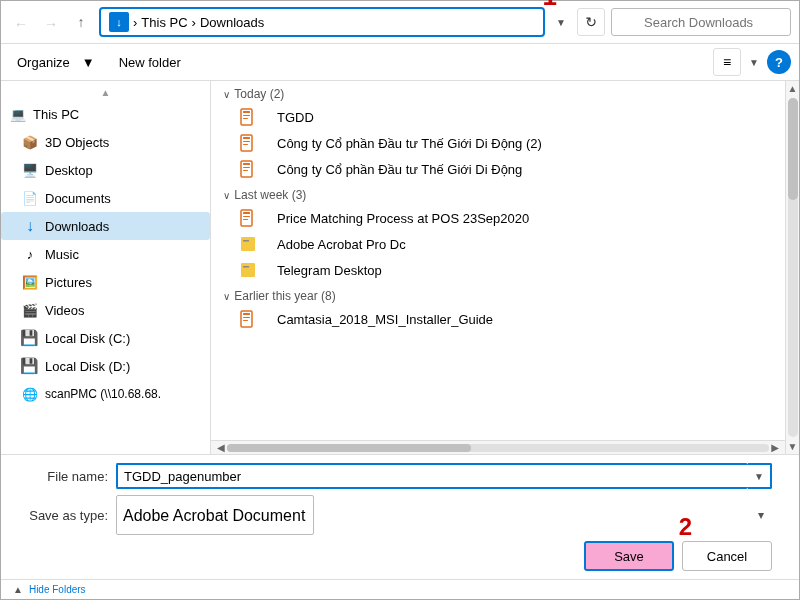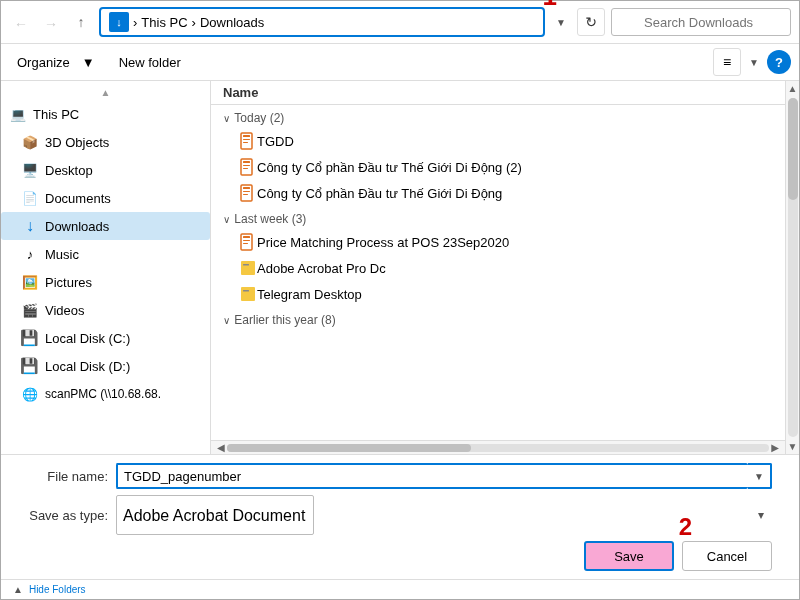--- a/index.html
+++ b/index.html
@@ -203,21 +203,21 @@
       padding: 6px 12px 3px 12px;
       color: #555;
       font-size: 12px;
       gap: 4px;
     }
     .group-header .chevron { font-size: 10px; }
     .file-row {
       display: flex;
       align-items: center;
       padding: 4px 12px 4px 28px;
-      gap: 0;
+      gap: 20px;
       cursor: pointer;
     }
     .file-icon {
       width: 18px; height: 18px;
       flex-shrink: 0;
       display: flex; align-items: center; justify-content: center;
     }
     .file-name { color: #000; }
     
     .file-list::-webkit-scrollbar { width: 12px; }
@@ -441,23 +441,20 @@
       </div>
       <div class="sidebar-item" style="padding-left:20px;">
         <span class="sidebar-icon">🌐</span>
         <span style="font-size:12px;">scanPMC (\\10.68.68.</span>
       </div>
     </div>
 
     <div style="display:flex;flex-direction:column;flex:1;overflow:hidden;">
       <div class="file-list">
 
-        <div class="file-list-header">
-          <span>Name</span>
-        </div>
 
         <div class="group-header">
           <span class="chevron">∨</span>
           <span>Today (2)</span>
         </div>
         <div class="file-row">
           <span class="file-icon">
             <svg width="16" height="18" viewBox="0 0 16 18">
               <rect x="1" y="1" width="11" height="16" rx="1" fill="#fff" stroke="#e07020" stroke-width="1.5"></rect>
               <rect x="3" y="3" width="7" height="2" rx="0.5" fill="#e07020"></rect>
@@ -520,20 +517,31 @@
               <rect x="1" y="2" width="14" height="14" rx="1" fill="#f5c842"></rect>
               <rect x="3" y="5" width="6" height="1.5" rx="0.5" fill="#888"></rect>
             </svg>
           </span>
           <span class="file-name">Telegram Desktop</span>
         </div>
 
         <div class="group-header">
           <span class="chevron">∨</span>
           <span>Earlier this year (8)</span>
+        </div>
+        <div class="file-row">
+          <span class="file-icon">
+            <svg width="16" height="18" viewBox="0 0 16 18">
+              <rect x="1" y="1" width="11" height="16" rx="1" fill="#fff" stroke="#e07020" stroke-width="1.5"></rect>
+              <rect x="3" y="3" width="7" height="2" rx="0.5" fill="#e07020"></rect>
+              <rect x="3" y="7" width="7" height="1" rx="0.5" fill="#e07020"></rect>
+              <rect x="3" y="10" width="5" height="1" rx="0.5" fill="#e07020"></rect>
+            </svg>
+          </span>
+          <span class="file-name">Camtasia_2018_MSI_Installer_Guide</span>
         </div>
       </div>
 
       <div style="display:flex;align-items:center;border-top:1px solid #ddd;height:14px;background:#f5f5f5;padding:0 4px;">
         <span style="color:#666;font-size:10px;padding:0 2px;">◀</span>
         <div style="flex:1;height:8px;background:#e0e0e0;border-radius:4px;position:relative;">
           <div style="position:absolute;left:0;top:0;width:45%;height:100%;background:#c0c0c0;border-radius:4px;"></div>
         </div>
         <span style="color:#666;font-size:10px;padding:0 2px;">▶</span>
       </div>

